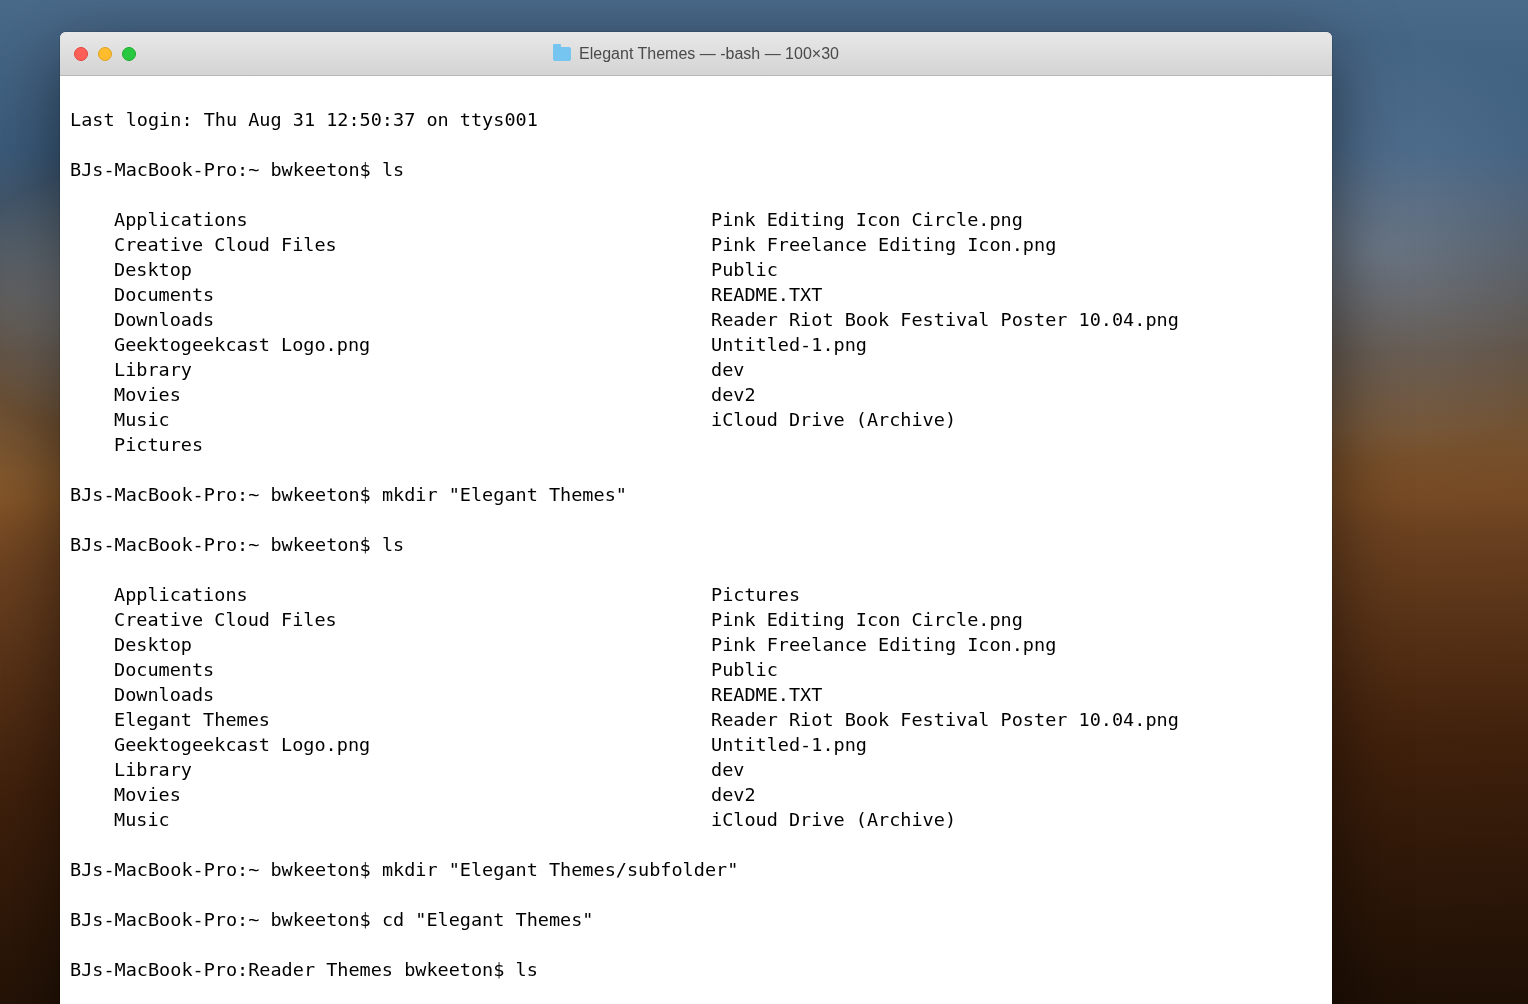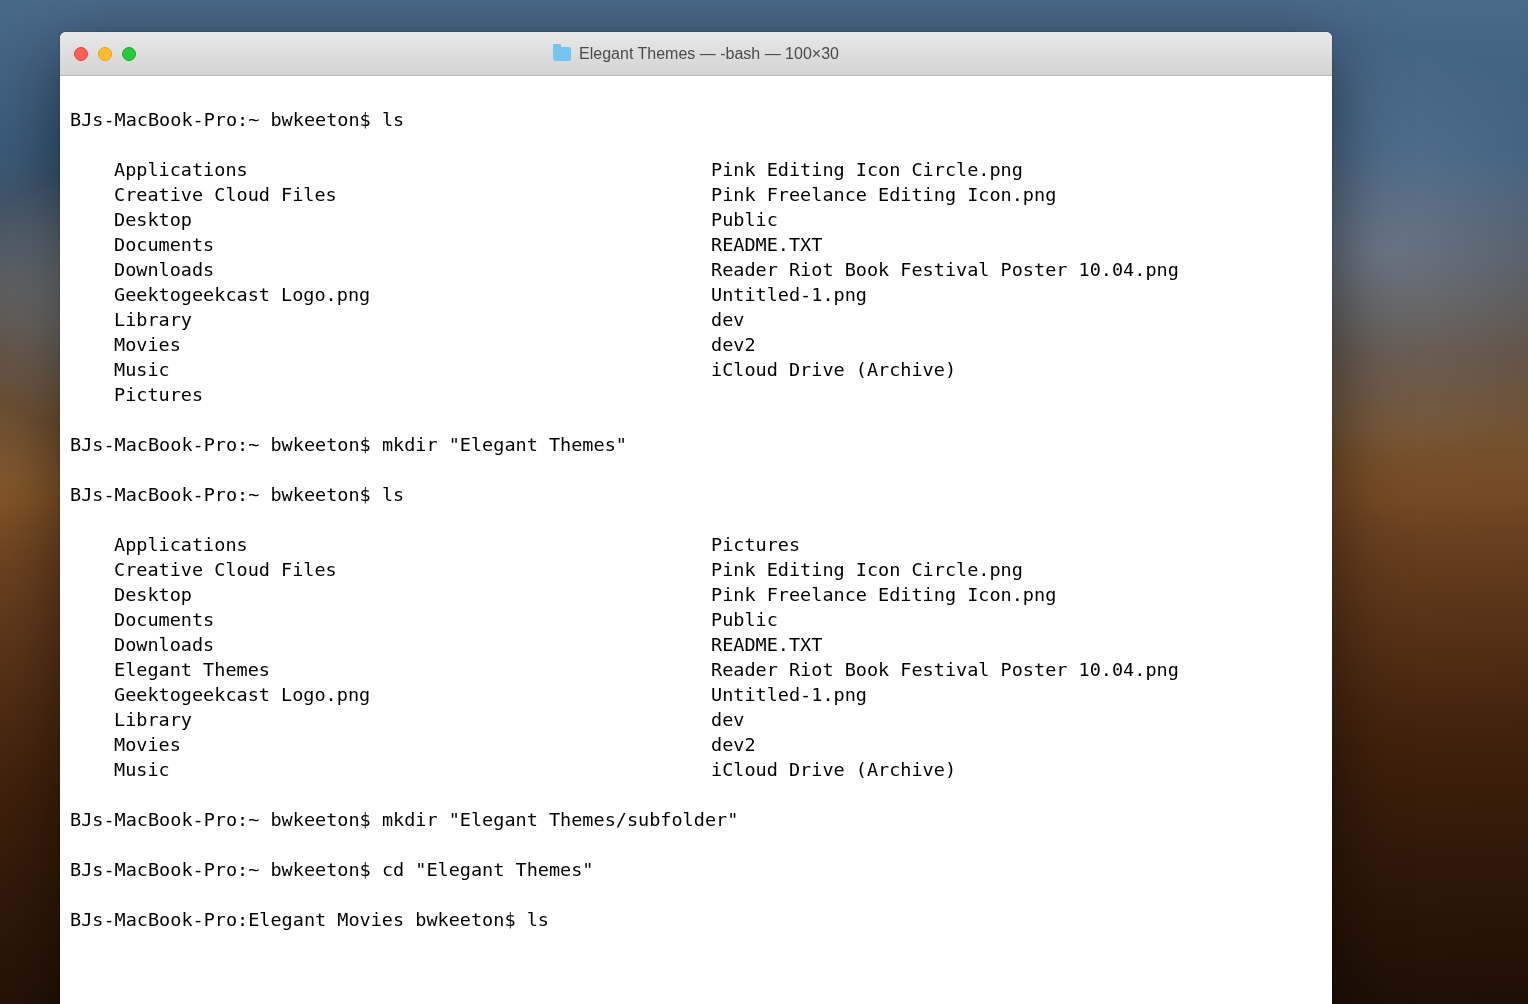--- a/index.html
+++ b/index.html
@@ -110,20 +110,21 @@
       <div class="traffic-light tl-close"></div>
       <div class="traffic-light tl-min"></div>
       <div class="traffic-light tl-max"></div>
     </div>
     <div class="title-center">
       <div class="folder-icon"></div>
       <span class="title-text">Elegant Themes — -bash — 100×30</span>
     </div>
   </div>
   <div class="terminal-body">
+<span class="term-line">Last login: Thu Aug 31 12:50:37 on ttys001</span>
 <span class="term-line"><span>BJs-MacBook-Pro:~ bwkeeton$ </span><span>ls</span></span>
 <div class="ls-columns">
 <div class="ls-col ls-col-1" id="ls1c1">Applications
 Creative Cloud Files
 Desktop
 Documents
 Downloads
 Geektogeekcast Logo.png
 Library
 Movies
@@ -158,17 +159,17 @@
 Public
 README.TXT
 Reader Riot Book Festival Poster 10.04.png
 Untitled-1.png
 dev
 dev2
 iCloud Drive (Archive)</div>
 </div>
 <span class="term-line"><span>BJs-MacBook-Pro:~ bwkeeton$ </span><span>mkdir "Elegant Themes/subfolder"</span></span>
 <span class="term-line"><span>BJs-MacBook-Pro:~ bwkeeton$ </span><span>cd "Elegant Themes"</span></span>
-<span class="term-line"><span>BJs-MacBook-Pro:Elegant Movies bwkeeton$ </span><span>ls</span></span>
+<span class="term-line"><span>BJs-MacBook-Pro:Reader Themes bwkeeton$ </span><span>ls</span></span>
 
 
 </div>
 </div>
 
 </body></html>

